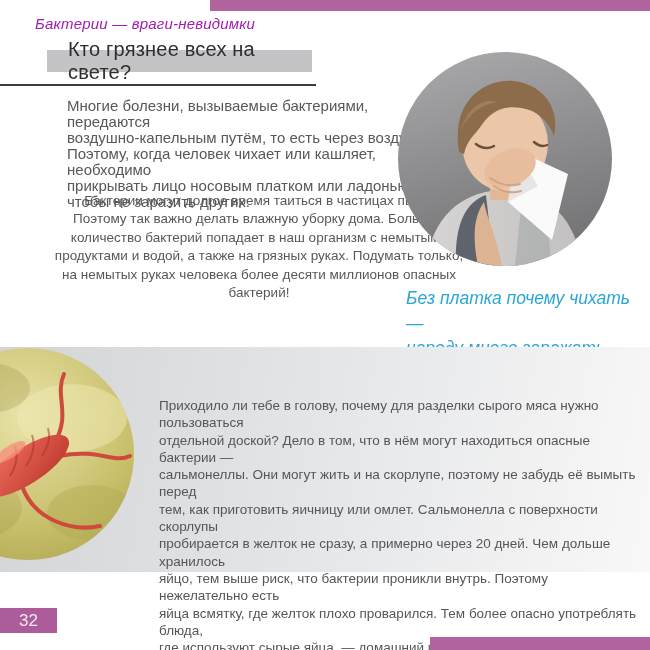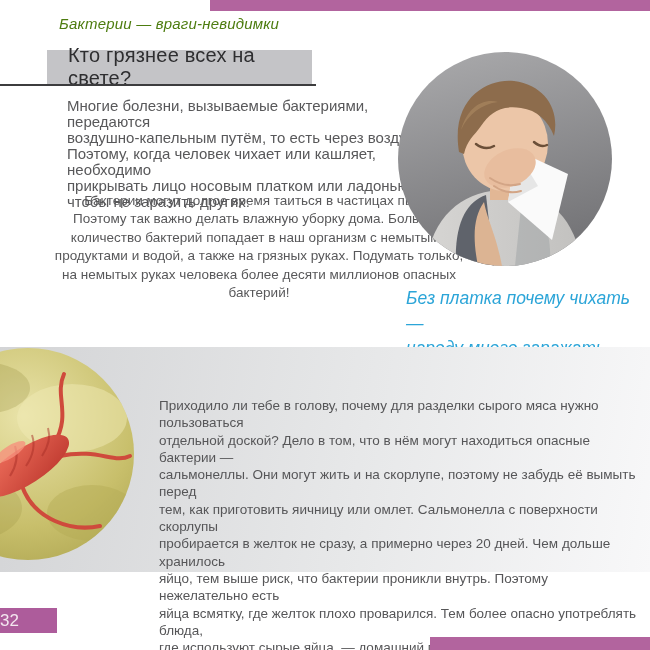--- a/index.html
+++ b/index.html
@@ -1,23 +1,23 @@
 <!DOCTYPE html>
 <html lang="ru"><head>
 <meta charset="utf-8">
 <style>
   html,body{margin:0;padding:0;background:#ffffff;}
   .page{
     position:relative;width:650px;height:650px;background:#ffffff;overflow:hidden;
     font-family:"Liberation Sans",sans-serif;color:#58585a;
   }
   .top-bar{position:absolute;left:210px;top:0;right:0;height:11px;background:#b2649e;}
-  .kicker{position:absolute;left:35px;top:15px;font-size:15px;font-style:italic;color:#4d7c0f;letter-spacing:.2px;margin-left:24px;}
+  .kicker{position:absolute;left:35px;top:15px;font-size:15px;font-style:italic;color:#a21caf;letter-spacing:.2px;}
   .title-block{
-    position:absolute;left:47px;top:50px;width:265px;height:34px;background:#c4c4c7;
+    position:absolute;left:47px;top:50px;width:265px;height:22px;background:#c4c4c7;
     display:flex;align-items:center;padding-left:21px;box-sizing:border-box;
   }
   .title-block .title{font-size:20px;color:#2e2e30;letter-spacing:.2px;}
   .title-underline{position:absolute;left:0;top:84px;width:316px;height:2px;background:#3c3c3e;}
   .para1{position:absolute;left:67px;top:98px;width:355px;font-size:15px;line-height:16px;white-space:pre-line;}
   .para2{position:absolute;left:40px;top:192px;width:438px;font-size:13.5px;line-height:18.4px;white-space:pre-line;text-align:center;}
   .photo-circle{
     position:absolute;left:398px;top:52px;width:214px;height:214px;border-radius:50%;overflow:hidden;
   }
   .big-number{
@@ -32,21 +32,21 @@
     background:linear-gradient(100deg,#d3d4d6 0%,#e7e8e9 55%,#f8f8f9 100%);
   }
   .box-title{position:absolute;left:160px;top:364px;font-size:19px;color:#454547;}
   .box-text{position:absolute;left:159px;top:397px;width:478px;font-size:13.5px;line-height:17.3px;white-space:pre-line;color:#565658;}
   .bacteria-circle{
     position:absolute;left:-78px;top:348px;width:212px;height:212px;border-radius:50%;overflow:hidden;
   }
   .note-bottom{position:absolute;left:82px;top:589px;font-size:19px;white-space:nowrap;}
   .page-badge{
     position:absolute;left:0;top:608px;width:57px;height:25px;background:#ad5c9b;
-    display:flex;align-items:center;color:#f3e6ef;font-size:17px;
+    display:flex;align-items:center;justify-content:center;color:#f3e6ef;font-size:17px;
   }
   .bottom-bar{position:absolute;left:430px;top:637px;right:0;height:13px;background:#b2649e;}
 </style>
 </head>
 <body>
 
 <div class="page">
 
   <div class="top-bar"></div>
 

